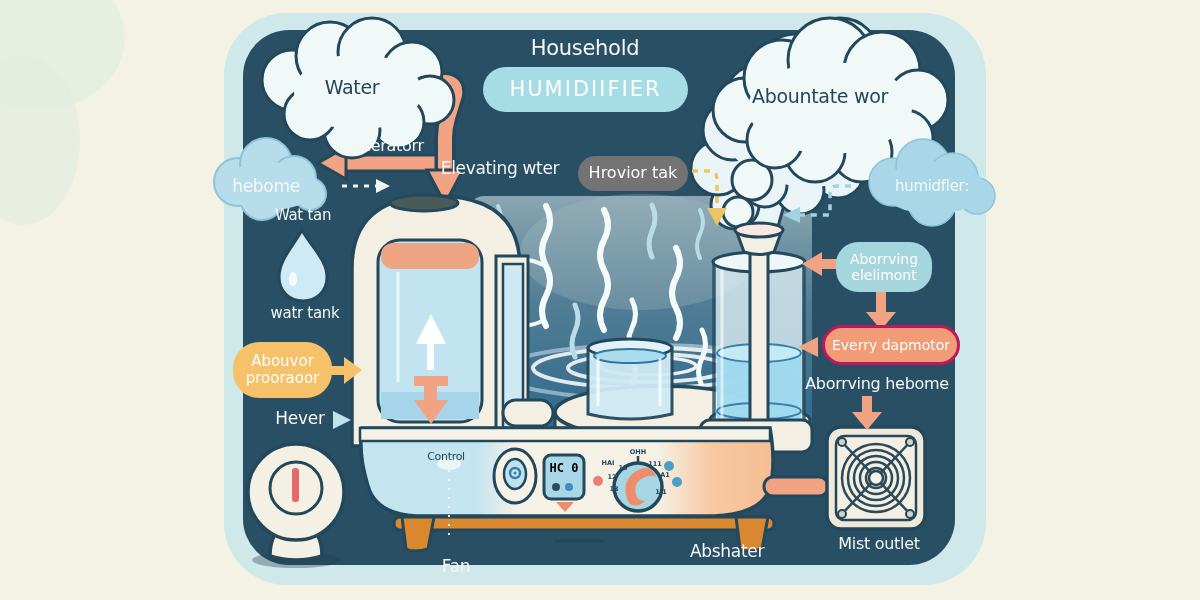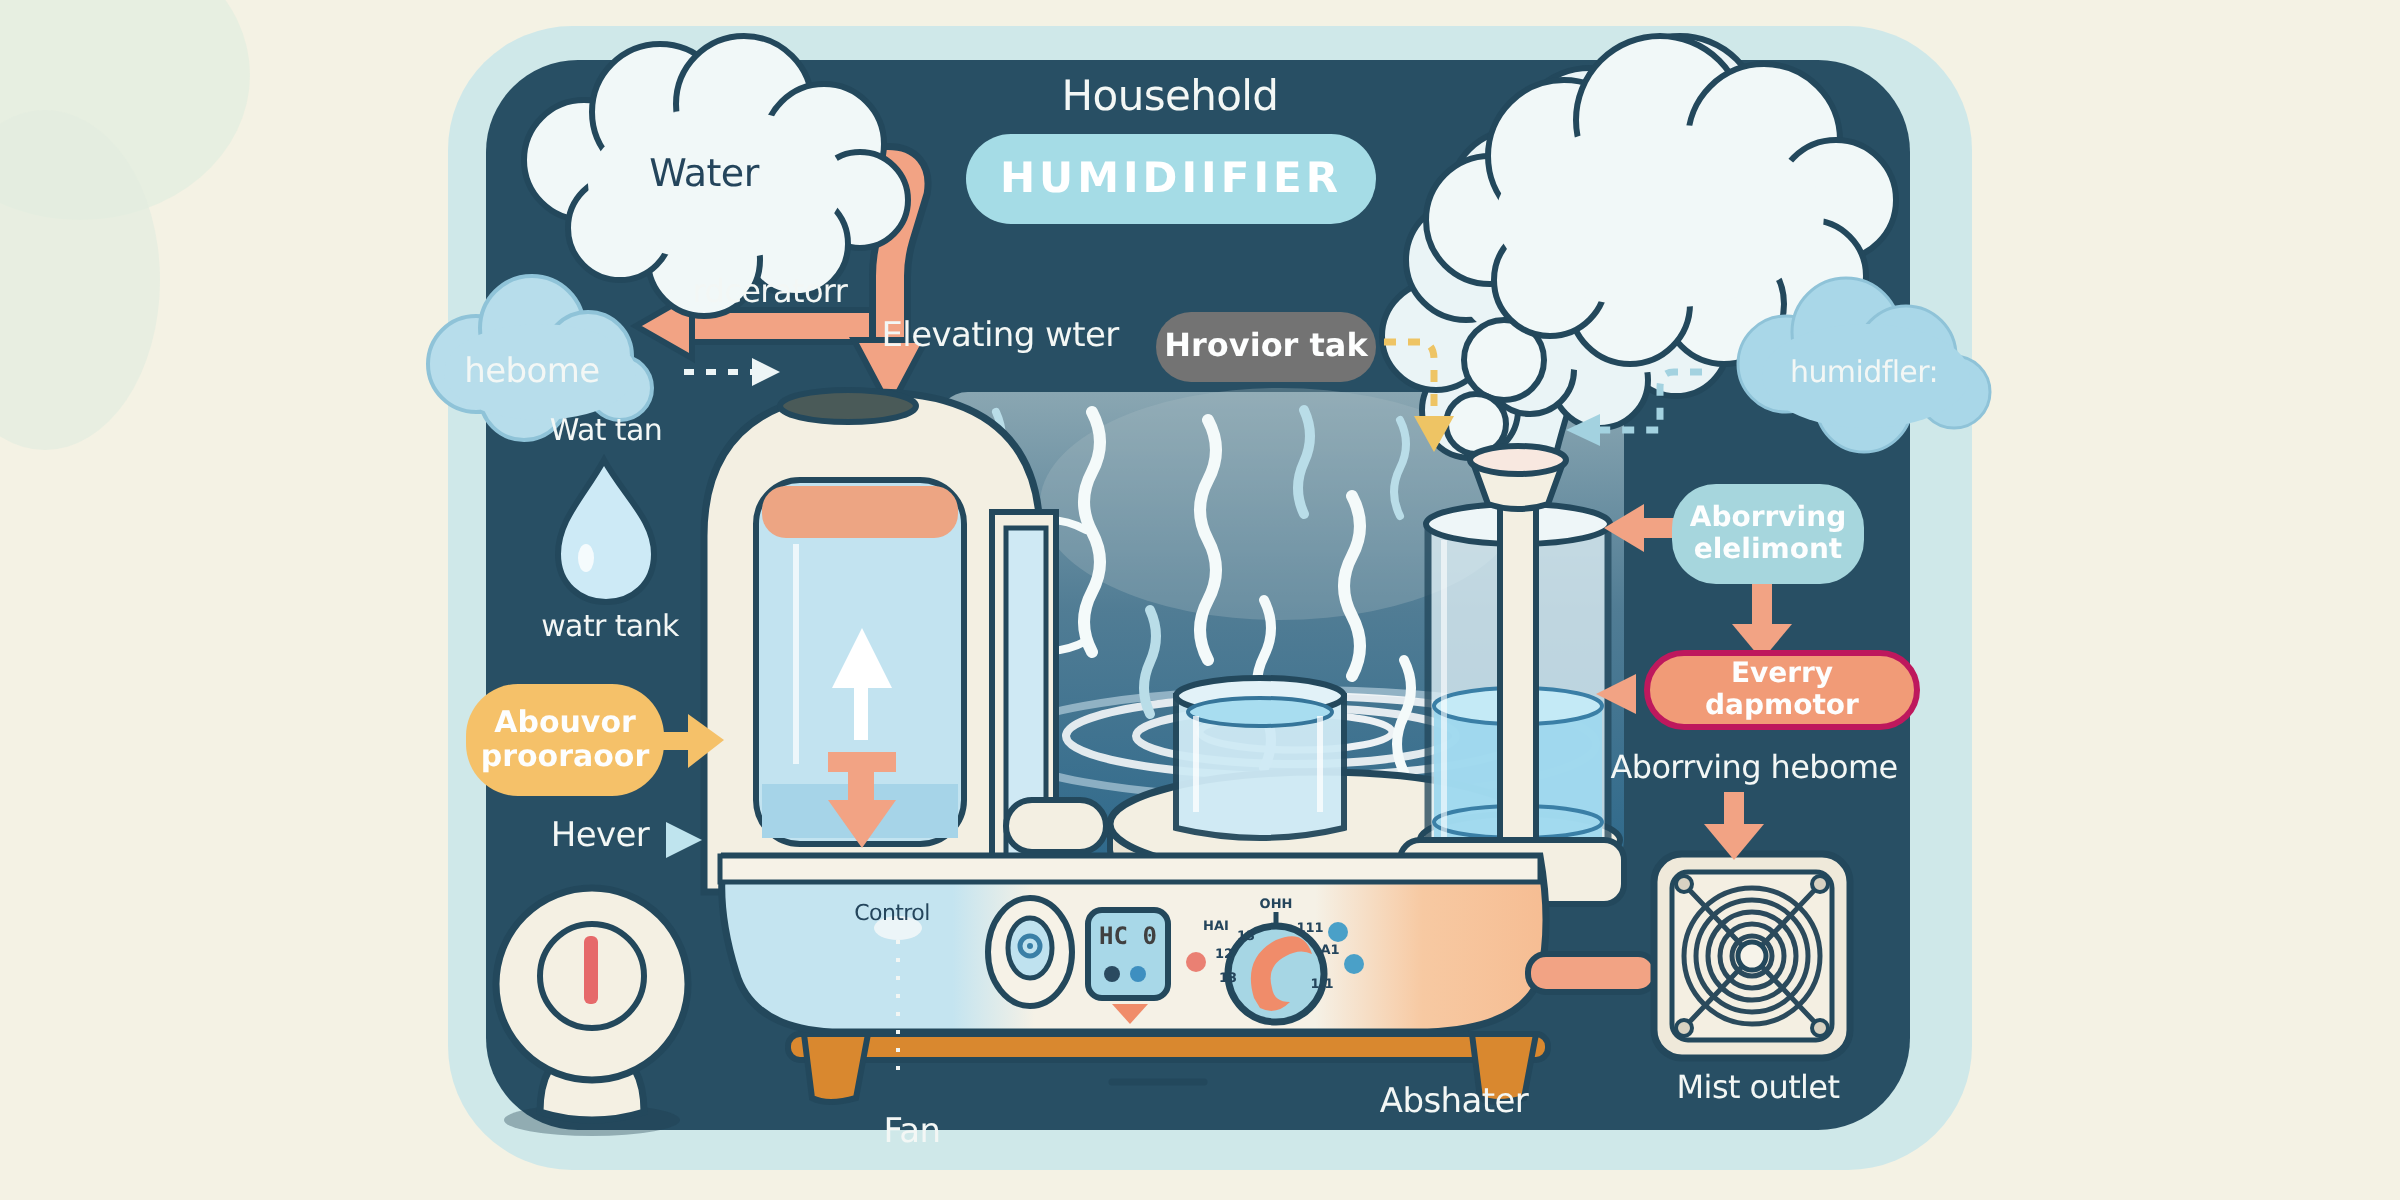--- a/index.html
+++ b/index.html
@@ -8,30 +8,30 @@
   .blob{position:absolute;border-radius:50%;}
   #glow{position:absolute;left:224px;top:13px;width:762px;height:572px;border-radius:62px;
         background:#cfe8e9;}
   #panel{position:absolute;left:243px;top:30px;width:712px;height:535px;border-radius:46px;
          background:#284f64;}
   #scene{position:absolute;left:0;top:0;z-index:3;}
   .lbl{position:absolute;z-index:5;font-weight:normal;color:#f3f7f5;white-space:nowrap;
        transform:translateX(-50%);text-align:center;letter-spacing:-0.3px;}
   .navy{color:#24455c;}
   .pill{position:absolute;z-index:5;display:flex;flex-direction:column;align-items:center;
-        justify-content:center;font-weight:bold;color:#fdfefe;text-align:center;line-height:1.15;}
+        justify-content:center;font-weight:normal;color:#fdfefe;text-align:center;line-height:1.15;}
   #badge-pill{left:483px;top:67px;width:205px;height:45px;border-radius:24px;background:#a5dce6;
         font-size:21px;letter-spacing:2px;color:#ffffff;}
   #hrovior-pill{left:578px;top:156px;width:110px;height:35px;border-radius:18px;background:#737373;font-size:16px;}
   #abouvor-pill{left:233px;top:342px;width:99px;height:56px;border-radius:26px;background:#f5c169;font-size:15px;}
   #absobing-pill{left:836px;top:242px;width:96px;height:50px;border-radius:22px;background:#a6d6dd;font-size:14px;}
   #every-pill{left:822px;top:325px;width:138px;height:40px;border-radius:20px;background:#f19b77;
         border:3px solid #be185d;font-size:14px;box-sizing:border-box;}
   #display-text{position:absolute;z-index:5;left:545px;top:461px;width:38px;text-align:center;
-        font-family:"DejaVu Sans Mono",monospace;font-weight:bold;font-size:12px;color:#404040;transform:none;}
+        font-family:"DejaVu Sans Mono",monospace;font-weight:bold;font-size:12px;color:#000000;transform:none;}
 </style>
 </head>
 <body>
 
 <div id="canvas">
 
   <div class="blob" style="left:-45px;top:-35px;width:170px;height:145px;background:#e6eee0;opacity:.9;"></div>
   <div class="blob" style="left:-35px;top:55px;width:115px;height:170px;background:#e3ecdf;opacity:.7;"></div>
 
   <div id="glow"></div>
@@ -318,20 +318,21 @@
       <span>HUMIDIIFIER</span>
     </div>
 
   <div class="lbl navy" style="left:352px;top:76px;font-size:19px;">Water</div>
   <div class="lbl" style="left:385px;top:136px;font-size:16px;">rdceratorr</div>
   <div class="lbl" style="left:500px;top:130px;font-size:17px;margin-top:28px;">Elevating wter</div>
   <div class="pill" id="hrovior-pill">
       <span>Hrovior tak</span>
     </div>
 
+  <div class="lbl navy" style="left:820px;top:85px;font-size:19px;">Abountate wor</div>
   <div class="lbl" style="left:932px;top:177px;font-size:15px;">humidfler:</div>
 
   <div class="lbl" style="left:266px;top:176px;font-size:17px;">hebome</div>
   <div class="lbl" style="left:303px;top:206px;font-size:15px;">Wat tan</div>
   <div class="lbl" style="left:305px;top:304px;font-size:15px;">watr tank</div>
   <div class="pill" id="abouvor-pill">
     <span>Abouvor</span>
     <span>prooraoor</span>
   </div>
   <div class="lbl" style="left:300px;top:408px;font-size:17px;">Hever</div>

